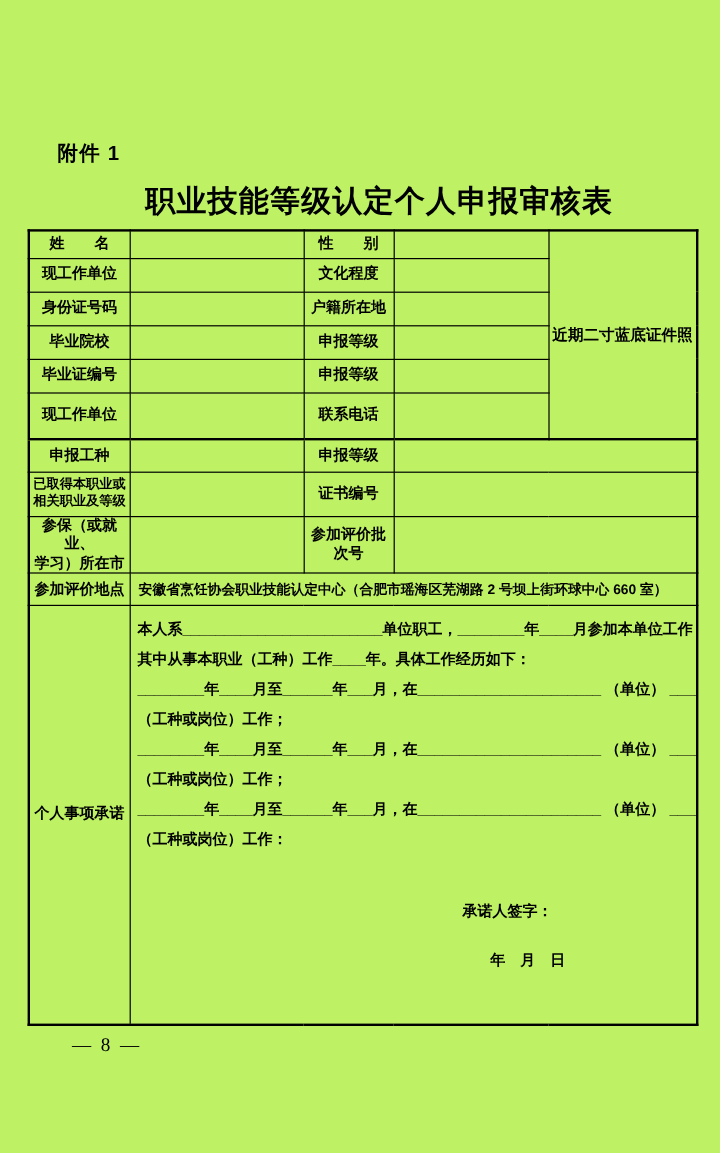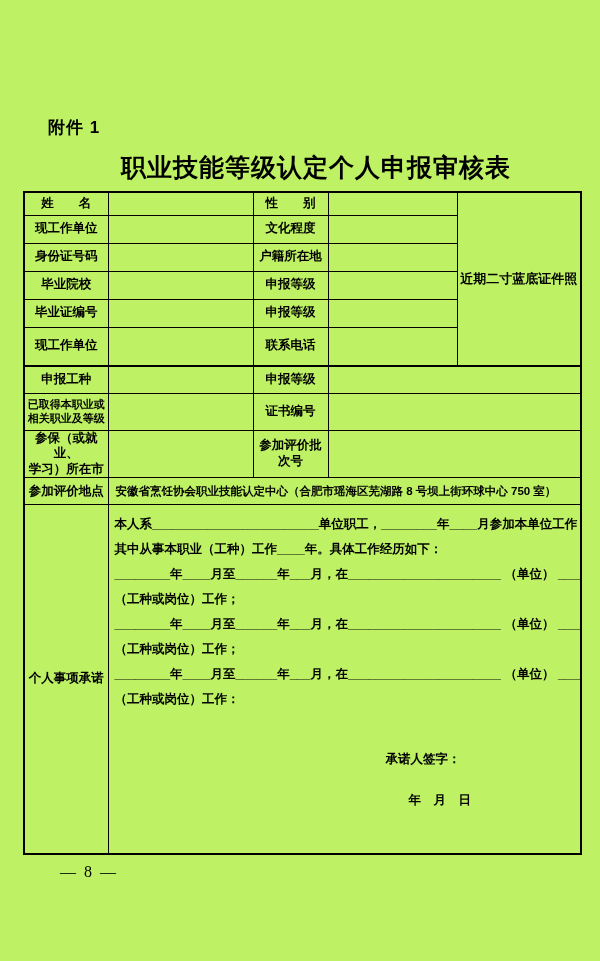--- a/index.html
+++ b/index.html
@@ -126,21 +126,21 @@
     <tr class="r9">
       <td class="lbl">参保（或就业、
 学习）所在市</td>
       <td></td>
       <td class="lbl">参加评价批
 次号</td>
       <td colspan="2"></td>
     </tr>
     <tr class="r10">
       <td class="lbl">参加评价地点</td>
-      <td colspan="4" class="loc-val">安徽省烹饪协会职业技能认定中心（合肥市瑶海区芜湖路 8 号坝上街环球中心 750 室）</td>
+      <td colspan="4" class="loc-val">安徽省烹饪协会职业技能认定中心（合肥市瑶海区芜湖路 2 号坝上街环球中心 660 室）</td>
     </tr>
 
     <tr class="r11">
       <td class="lbl">个人事项承诺</td>
       <td colspan="4" class="promise-cell">
         <div class="promise-content">
           <div class="p-line">本人系________________________单位职工，________年____月参加本单位工作，</div>
           <div class="p-line">其中从事本职业（工种）工作____年。具体工作经历如下：</div>
           <div class="p-line">________年____月至______年___月，在______________________ （单位） ________</div>
           <div class="p-line">（工种或岗位）工作；</div>

